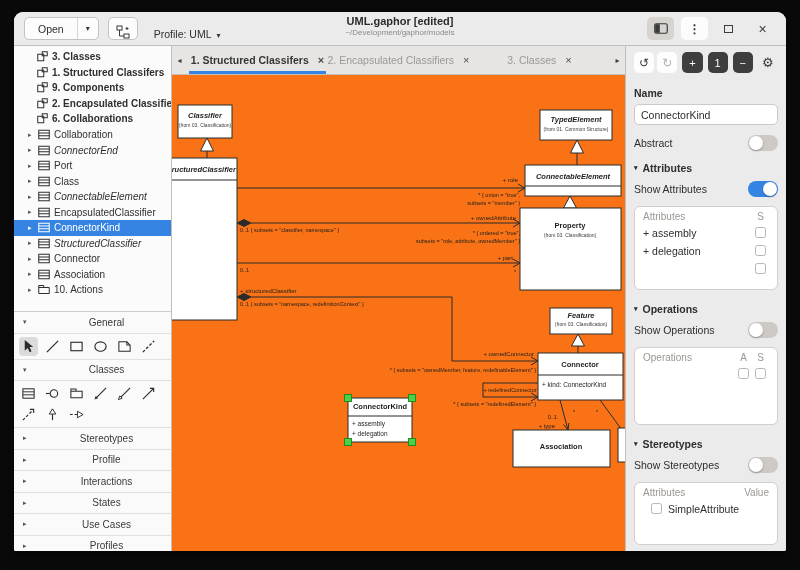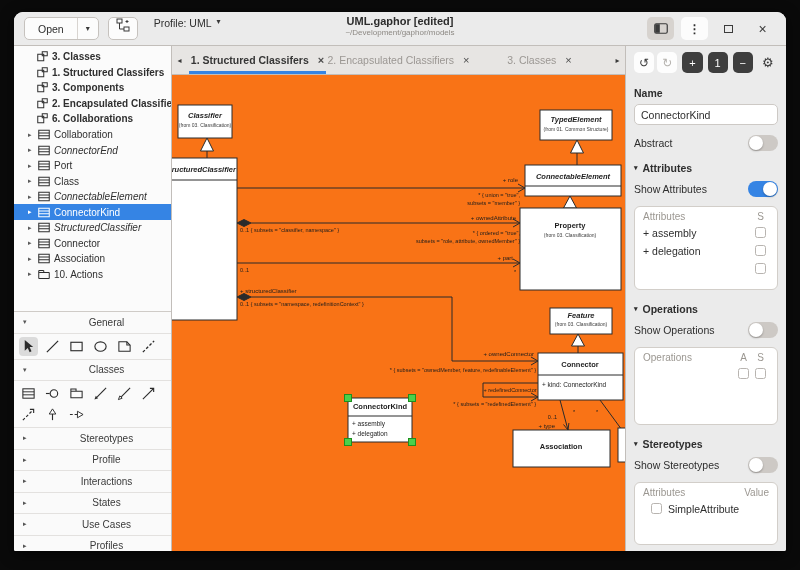--- a/index.html
+++ b/index.html
@@ -7,21 +7,21 @@
   *{box-sizing:border-box;}
 
   .window{position:absolute;left:14px;top:12px;width:772px;height:539px;background:#ebebeb;
     border-radius:9px 9px 2px 2px;overflow:hidden;display:flex;flex-direction:column;
     box-shadow:0 3px 14px rgba(0,0,0,.7);}
 
   
   .headerbar{height:34px;flex:0 0 34px;background:#ebebeb;border-bottom:1px solid #c2beba;
     display:flex;align-items:center;padding:0 10px;position:relative;}
   .hb-btn{background:#fcfcfc;border:1px solid #c6c2be;border-radius:5px;height:23px;
-    display:inline-flex;align-items:flex-start;font-size:10.5px;color:#2e2e2e;}
+    display:inline-flex;align-items:flex-end;font-size:10.5px;color:#2e2e2e;}
   .open-split{overflow:hidden;}
   .open-main{padding:0 13px;height:100%;display:flex;align-items:center;border-right:1px solid #d8d4d0;}
   .open-arrow{padding:0 8px;font-size:8px;color:#3a3a3a;height:100%;display:flex;align-items:center;}
   .newdiag{width:30px;justify-content:center;margin-left:9px;}
   .profile{border:none;background:transparent;margin-left:10px;padding:0 6px;gap:5px;}
   .profile .chev{font-size:8px;color:#3a3a3a;}
   .hb-title{position:absolute;left:50%;transform:translateX(-50%);text-align:center;top:3px;line-height:1.15;pointer-events:none;}
   .hb-title .t{font-weight:bold;font-size:11px;color:#2c2c2c;}
   .hb-title .s{font-size:8px;color:#8d8984;}
   .hb-right{margin-left:auto;display:flex;align-items:center;gap:7px;}
@@ -180,21 +180,21 @@
             </span>
           <span class="lbl">1. Structured Classifers</span>
         </div>
         <div class="trow diagram">
           <span class="ticon">
               <svg width="11" height="11" viewBox="0 0 11 11">
                 <rect x="0.75" y="3.25" width="6" height="6.5" fill="none" stroke="#2f2f2f"></rect>
                 <rect x="5.25" y="0.75" width="5" height="4" fill="none" stroke="#2f2f2f"></rect>
               </svg>
             </span>
-          <span class="lbl">3. Components</span>
+          <span class="lbl">9. Components</span>
         </div>
         <div class="trow diagram">
           <span class="ticon">
               <svg width="11" height="11" viewBox="0 0 11 11">
                 <rect x="0.75" y="3.25" width="6" height="6.5" fill="none" stroke="#2f2f2f"></rect>
                 <rect x="5.25" y="0.75" width="5" height="4" fill="none" stroke="#2f2f2f"></rect>
               </svg>
             </span>
           <span class="lbl">2. Encapsulated Classifiers</span>
         </div>
@@ -255,20 +255,31 @@
         <div class="trow italic">
           <span class="exp">▸</span>
           <span class="ticon">
               <svg width="12" height="11" viewBox="0 0 12 11">
                 <rect x="0.75" y="1.25" width="10.5" height="8.5" fill="none" stroke="#2f2f2f"></rect>
                 <line x1="0.75" y1="4" x2="11.25" y2="4" stroke="#2f2f2f"></line>
                 <line x1="0.75" y1="6.75" x2="11.25" y2="6.75" stroke="#2f2f2f"></line>
               </svg>
             </span>
           <span class="lbl">ConnectableElement</span>
+        </div>
+        <div class="trow">
+          <span class="exp">▸</span>
+          <span class="ticon">
+              <svg width="12" height="11" viewBox="0 0 12 11">
+                <rect x="0.75" y="1.25" width="10.5" height="8.5" fill="none" stroke="#2f2f2f"></rect>
+                <line x1="0.75" y1="4" x2="11.25" y2="4" stroke="#2f2f2f"></line>
+                <line x1="0.75" y1="6.75" x2="11.25" y2="6.75" stroke="#2f2f2f"></line>
+              </svg>
+            </span>
+          <span class="lbl">EncapsulatedClassifier</span>
         </div>
         <div class="trow selected">
           <span class="exp">▸</span>
           <span class="ticon">
               <svg width="12" height="11" viewBox="0 0 12 11">
                 <rect x="0.75" y="1.25" width="10.5" height="8.5" fill="none" stroke="#fff"></rect>
                 <line x1="0.75" y1="4" x2="11.25" y2="4" stroke="#fff"></line>
                 <line x1="0.75" y1="6.75" x2="11.25" y2="6.75" stroke="#fff"></line>
               </svg>
             </span>

